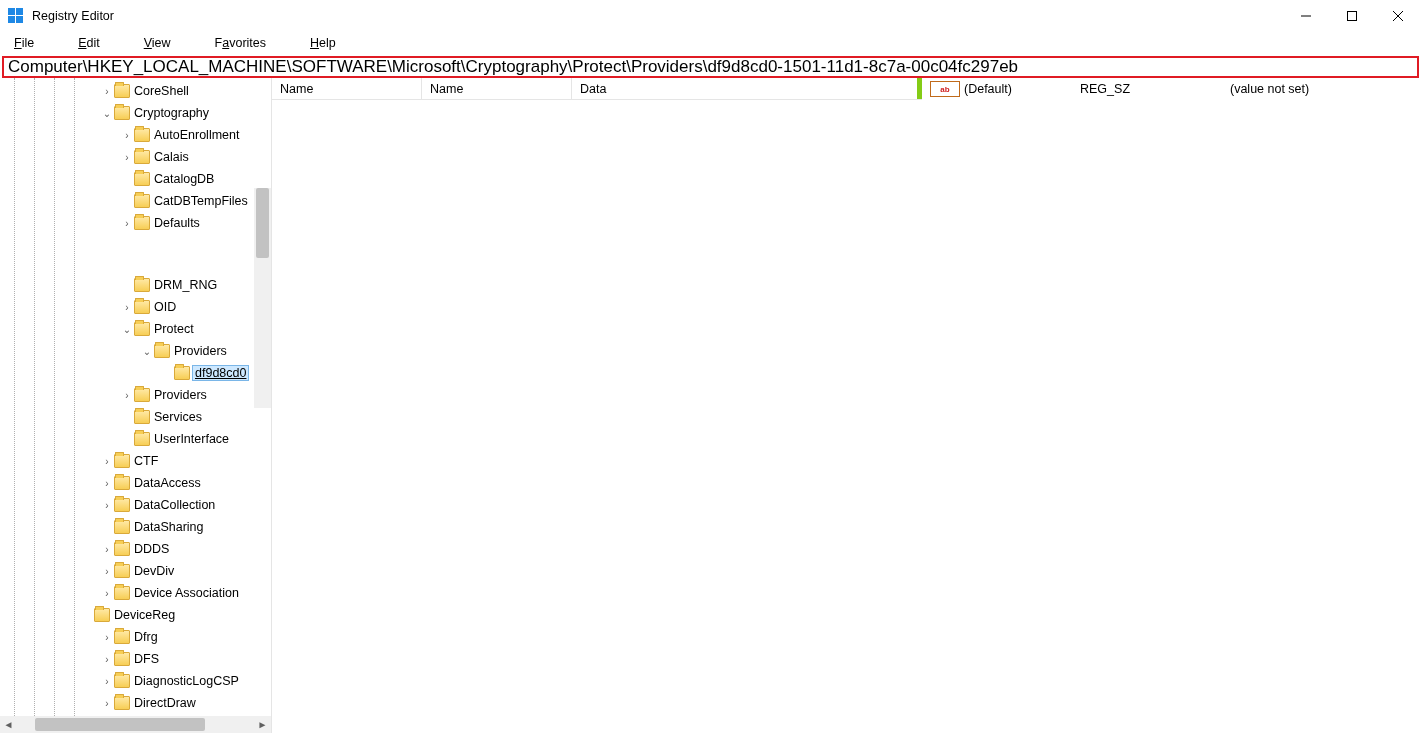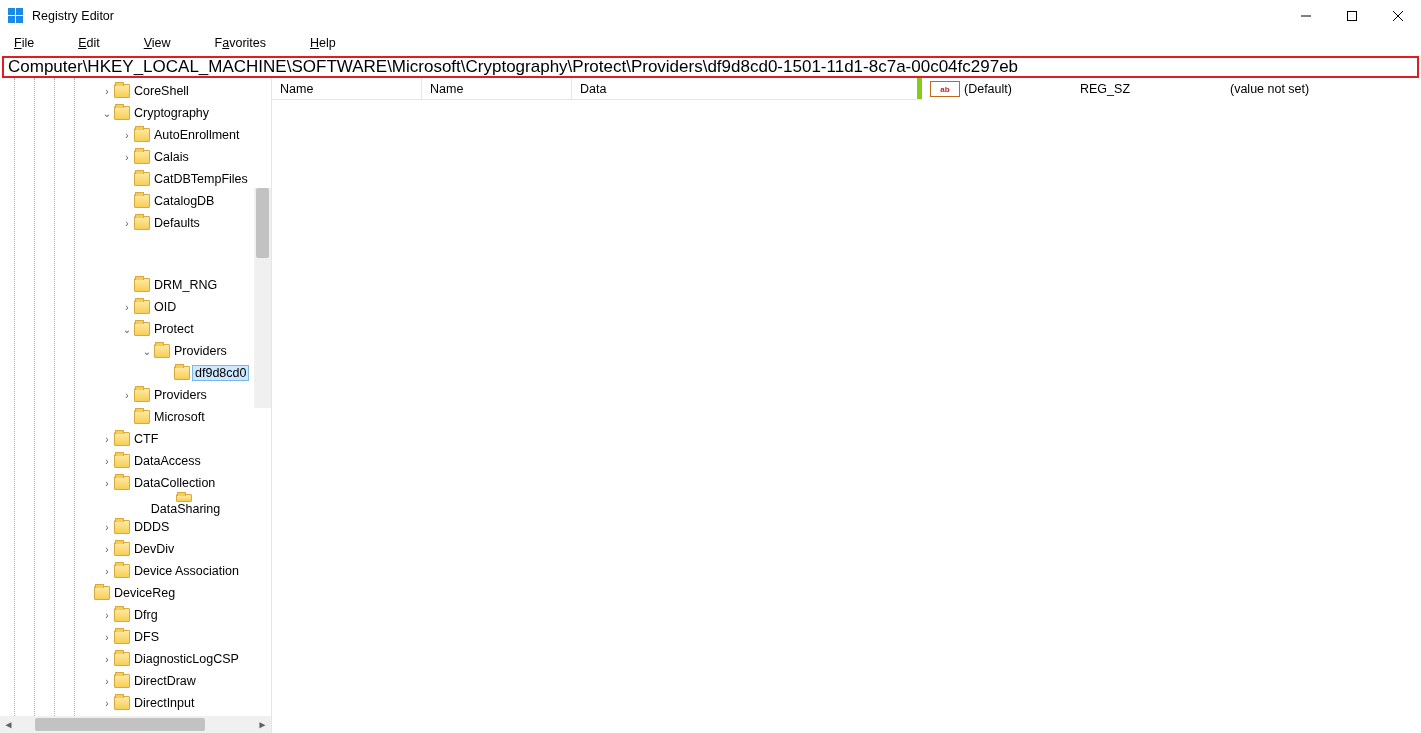--- a/index.html
+++ b/index.html
@@ -127,26 +127,26 @@
               <span class="lbltxt">AutoEnrollment</span>
             </div>
             <div class="row" style="padding-left: 120px;">
               <span class="chev">›</span>
               <span class="fold"></span>
               <span class="lbltxt">Calais</span>
             </div>
             <div class="row" style="padding-left: 120px;">
               <span class="chev"></span>
               <span class="fold"></span>
+              <span class="lbltxt">CatalogDB</span>
+            </div>
+            <div class="row" style="padding-left: 120px;">
+              <span class="chev"></span>
+              <span class="fold"></span>
               <span class="lbltxt">CatDBTempFiles</span>
-            </div>
-            <div class="row" style="padding-left: 120px;">
-              <span class="chev"></span>
-              <span class="fold"></span>
-              <span class="lbltxt">CatalogDB</span>
             </div>
             <div class="row" style="padding-left: 120px;">
               <span class="chev">›</span>
               <span class="fold"></span>
               <span class="lbltxt">Defaults</span>
             </div>
             <div class="row" style="padding-left: 120px; margin-top: 40px;">
               <span class="chev"></span>
               <span class="fold"></span>
               <span class="lbltxt">DRM_RNG</span>
@@ -159,51 +159,56 @@
             <div class="row" style="padding-left: 120px;">
               <span class="chev">⌄</span>
               <span class="fold"></span>
               <span class="lbltxt">Protect</span>
             </div>
             <div class="row" style="padding-left: 140px;">
               <span class="chev">⌄</span>
               <span class="fold"></span>
               <span class="lbltxt">Providers</span>
             </div>
-            <div class="row sel" style="padding-left: 160px;">
+            <div class="row sel" style="padding-left: 160px; text-decoration: underline;">
               <span class="chev"></span>
               <span class="fold"></span>
               <span class="lbltxt">df9d8cd0</span>
             </div>
             <div class="row" style="padding-left: 120px;">
               <span class="chev">›</span>
               <span class="fold"></span>
               <span class="lbltxt">Providers</span>
             </div>
             <div class="row" style="padding-left: 120px;">
               <span class="chev"></span>
               <span class="fold"></span>
-              <span class="lbltxt">Microsoft</span>
+              <span class="lbltxt">Services</span>
+            </div>
+            <div class="row" style="padding-left: 120px;">
+              <span class="chev"></span>
+              <span class="fold"></span>
+              <span class="lbltxt">UserInterface</span>
             </div>
             <div class="row" style="padding-left: 100px;">
               <span class="chev">›</span>
               <span class="fold"></span>
               <span class="lbltxt">CTF</span>
             </div>
             <div class="row" style="padding-left: 100px;">
               <span class="chev">›</span>
               <span class="fold"></span>
               <span class="lbltxt">DataAccess</span>
             </div>
             <div class="row" style="padding-left: 100px;">
               <span class="chev">›</span>
               <span class="fold"></span>
               <span class="lbltxt">DataCollection</span>
             </div>
-            <div class="row" style="padding-left: 100px; flex-direction: column;">
+            <div class="row" style="padding-left: 100px;">
               <span class="chev"></span>
               <span class="fold"></span>
               <span class="lbltxt">DataSharing</span>
             </div>
             <div class="row" style="padding-left: 100px;">
               <span class="chev">›</span>
               <span class="fold"></span>
               <span class="lbltxt">DDDS</span>
             </div>
             <div class="row" style="padding-left: 100px;">

